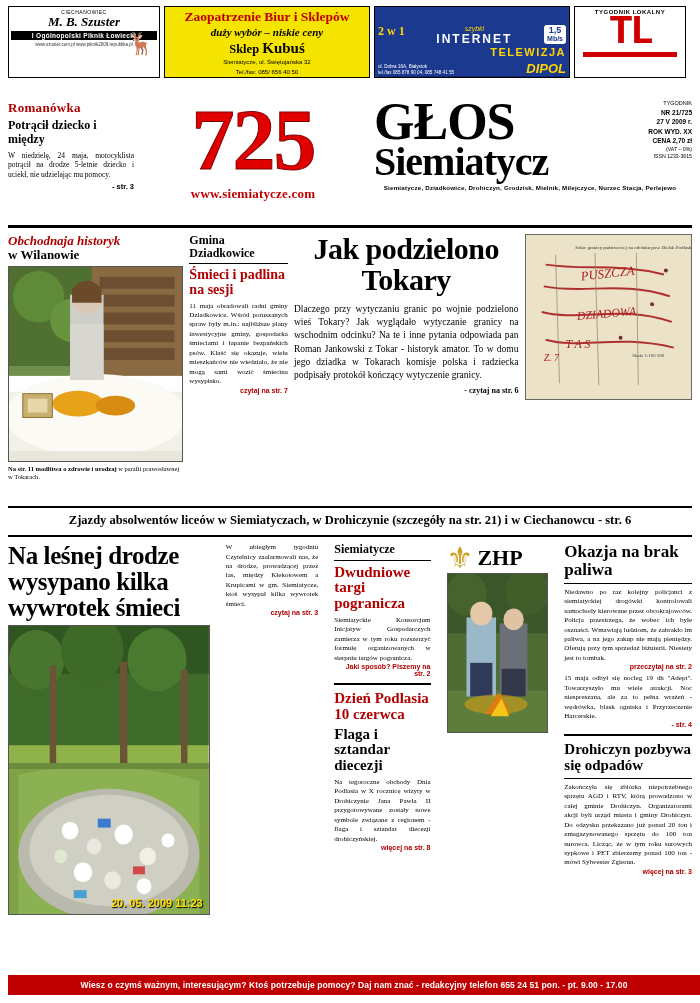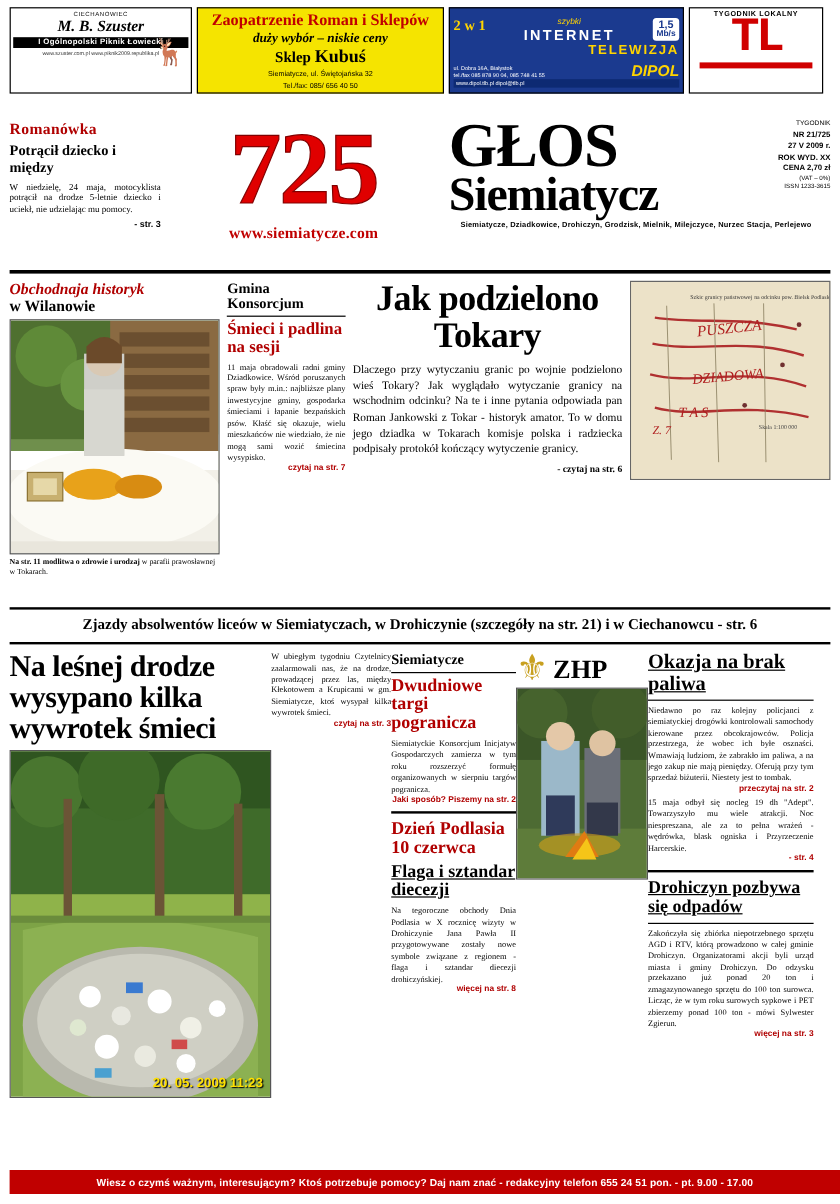--- a/index.html
+++ b/index.html
@@ -58,21 +58,21 @@
     font-family: "Liberation Serif", serif;
     font-size: 11px; font-weight: bold; font-style: italic; margin-top: 2px; text-align: center;
   }
   .ad2 .t3 {
     font-family: "Liberation Serif", serif;
     font-size: 12.5px; font-weight: bold; margin-top: 2px;
   }
   .ad2 .t3 b { font-size: 15px; }
   .ad2 .t4 { font-size: 6px; margin-top: 2px; line-height: 1.25; }
 
-  .ad3 { width: 196px; background: #1b3a8f; color: #fff; padding: 8px 3px; }
+  .ad3 { width: 196px; background: #1b3a8f; color: #fff; padding: 18px 3px; }
   .ad3 .row { display: flex; align-items: flex-start; gap: 3px; }
   .ad3 .d2w1 {
     font-size: 12px; font-weight: bold; color: #ffd400;
     font-family: "Liberation Serif", serif; line-height: 1;
   }
   .ad3 .speed {
     background: #fff; color: #1b3a8f; border-radius: 3px; padding: 1px 3px;
     font-size: 9px; font-weight: bold; text-align: center; line-height: 1.05;
   }
   .ad3 .szybki { color: #ffd400; font-size: 7px; font-style: italic; }
@@ -200,21 +200,21 @@
 
   
   .promo {
     border-top: 2px solid #000; border-bottom: 2px solid #000;
     margin-top: 25px; padding: 5px 0 6px;
     font-family: "Liberation Serif", serif;
     font-weight: bold; font-size: 12.5px; text-align: center; line-height: 1.25;
   }
 
   
-  .band3 { display: flex; gap: 0; margin-top: 6px; }
+  .band3 { display: flex; gap: 16px; margin-top: 6px; }
   .c1 { width: 218px; }
   .c2 { width: 100px; }
   .c3 { width: 104px; }
   .c4 { width: 110px; }
   .c5 { width: 138px; }
 
   .big-head {
     font-family: "Liberation Serif", serif;
     font-weight: bold; font-size: 25px; line-height: 1.03; letter-spacing: -.4px;
   }
@@ -228,21 +228,21 @@
     font-size: 11px; font-weight: bold;
     text-shadow: 1px 1px 1px #000;
   }
 
   .box-head-red {
     font-family: "Liberation Serif", serif; font-weight: bold;
     font-size: 15px; color: #b00000; line-height: 1.05;
   }
   .box-head-blk {
     font-family: "Liberation Serif", serif; font-weight: bold;
-    font-size: 15px; line-height: 1.05; text-decoration: underline;
+    font-size: 15px; line-height: 1.05;
   }
 
   .zhp-photo { width: 100%; height: 160px; border: 1px solid #555; position: relative; overflow:hidden;}
 
   .footer-bar {
     position: absolute; left: 8px; right: 0; bottom: 8px;
     background: #c00000; color: #fff; text-align: center;
     font-size: 8.5px; font-weight: bold; padding: 5px 0; letter-spacing: .1px;
   }
 
@@ -258,21 +258,21 @@
 
     <div class="ad ad1">
       <div class="a1line">CIECHANOWIEC</div>
       <div class="a1brand">M. B. Szuster</div>
       <div class="horse">🦌</div>
       <div class="a1bar">I Ogólnopolski Piknik Łowiecki</div>
       <div class="a1foot">www.szuster.com.pl        www.piknik2009.republika.pl</div>
     </div>
 
     <div class="ad ad2">
-      <div class="t1">Zaopatrzenie Roman i Sklepów</div>
+      <div class="t1">Zaopatrzenie Biur i Sklepów</div>
       <div class="t2">duży wybór – niskie ceny</div>
       <div class="t3">
         <span>Sklep</span>
         <b>Kubuś</b>
       </div>
       <div class="t4">Siemiatycze, ul. Świętojańska 32</div>
       <div class="t4">Tel./fax: 085/ 656 40 50</div>
     </div>
 
     <div class="ad ad3">
@@ -368,21 +368,21 @@
         </svg>
       </div>
       <div class="cap">
         <b>Na str. 11 modlitwa o zdrowie i urodzaj</b>
         <span>w parafii prawosławnej w Tokarach.</span>
       </div>
     </div>
 
     <div class="col-b">
       <div class="sect-label">Gmina</div>
-      <div class="sect-label">Konsorcjum</div>
+      <div class="sect-label">Dziadkowice</div>
       <div class="thin-line"></div>
       <div class="sect-red">Śmieci i padlina na sesji</div>
       <div class="small-body">11 maja obradowali radni gminy Dziadkowice. Wśród poruszanych spraw były m.in.: najbliższe plany inwestycyjne gminy, gospodarka śmieciami i łapanie bezpańskich psów. Kłaść się okazuje, wielu mieszkańców nie wiedziało, że nie mogą sami wozić śmiecina wysypisko.</div>
       <div class="readmore">czytaj na str. 7</div>
     </div>
 
     <div class="col-c">
       <div class="lead-head">Jak podzielono Tokary</div>
       <div class="lead-body">Dlaczego przy wytyczaniu granic po wojnie podzielono wieś Tokary? Jak wyglądało wytyczanie granicy na wschodnim odcinku? Na te i inne pytania odpowiada pan Roman Jankowski z Tokar - historyk amator. To w domu jego dziadka w Tokarach komisje polska i radziecka podpisały protokół kończący wytyczenie granicy.</div>
       <div class="lead-more">- czytaj na str. 6</div>

